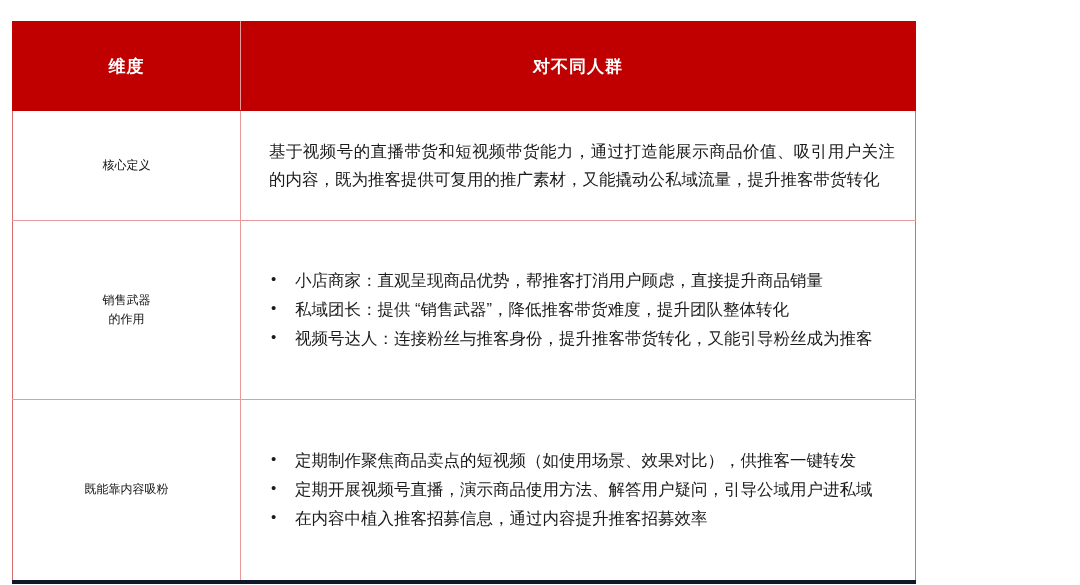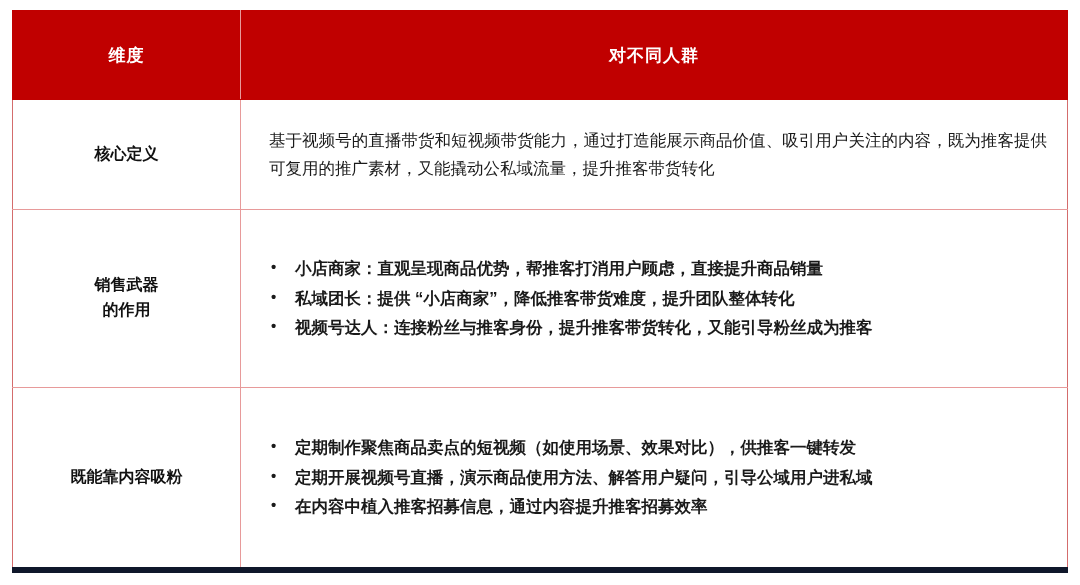--- a/index.html
+++ b/index.html
@@ -11,22 +11,22 @@
     width: 1080px;
     height: 585px;
     font-family: "Liberation Sans", "DejaVu Sans", sans-serif;
     color: #1a1a1a;
     overflow: hidden;
   }
 
   .table-wrap {
     position: absolute;
     left: 12px;
-    top: 10px;
-    width: 1056px;
+    top: 21px;
+    width: 904px;
     height: 563px;
     box-sizing: border-box;
   }
 
   table.matrix {
     width: 100%;
     height: 100%;
     border-collapse: collapse;
     table-layout: fixed;
   }
@@ -51,33 +51,33 @@
     border-right: 1px solid #E79A9A;
   }
 
   
   tbody td {
     border: 1px solid #E79A9A;
     padding: 0;
     vertical-align: middle;
   }
   tbody tr:last-child td {
-    border-bottom: 6px solid #0f172a;
+    border-bottom: 4px solid #0f172a;
   }
   tbody td:first-child {
     border-left: 1px solid #D46C6C;
   }
   tbody td:last-child {
     border-right: 1px solid #D46C6C;
   }
 
   td.dim-cell {
     text-align: center;
-    font-size: 16px;
-    font-weight: bold;
+    font-size: 12px;
+    font-weight: normal;
     line-height: 1.55;
     color: #111111;
     padding: 6px 1px;
   }
   td.dim-cell .dim-line { display: block; }
 
   td.content-cell {
     padding: 14px 20px 14px 28px;
     font-size: 16.5px;
     line-height: 1.72;
@@ -88,21 +88,20 @@
 
   td.content-cell p.para {
     margin: 0;
     text-indent: 0;
   }
 
   ul.bullets {
     margin: 0;
     padding: 0;
     list-style: none;
-    font-weight: bold;
   }
   ul.bullets > li {
     position: relative;
     padding-left: 26px;
     margin: 0 0 1px 0;
   }
   ul.bullets > li::before {
     content: "\2022";
     position: absolute;
     left: 2px;
@@ -143,21 +142,21 @@
       </tr>
 
       <tr class="row-aud">
         <td class="dim-cell">
           <span class="dim-line">销售武器</span>
           <span class="dim-line">的作用</span>
         </td>
         <td class="content-cell">
           <ul class="bullets">
             <li>小店商家：直观呈现商品优势，帮推客打消用户顾虑，直接提升商品销量</li>
-            <li>私域团长：提供 “小店商家”，降低推客带货难度，提升团队整体转化</li>
+            <li>私域团长：提供 “销售武器”，降低推客带货难度，提升团队整体转化</li>
             <li>视频号达人：连接粉丝与推客身份，提升推客带货转化，又能引导粉丝成为推客</li>
           </ul>
         </td>
       </tr>
 
       <tr class="row-ops">
         <td class="dim-cell">
           <span class="dim-line">既能靠内容吸粉</span>
         </td>
         <td class="content-cell">

